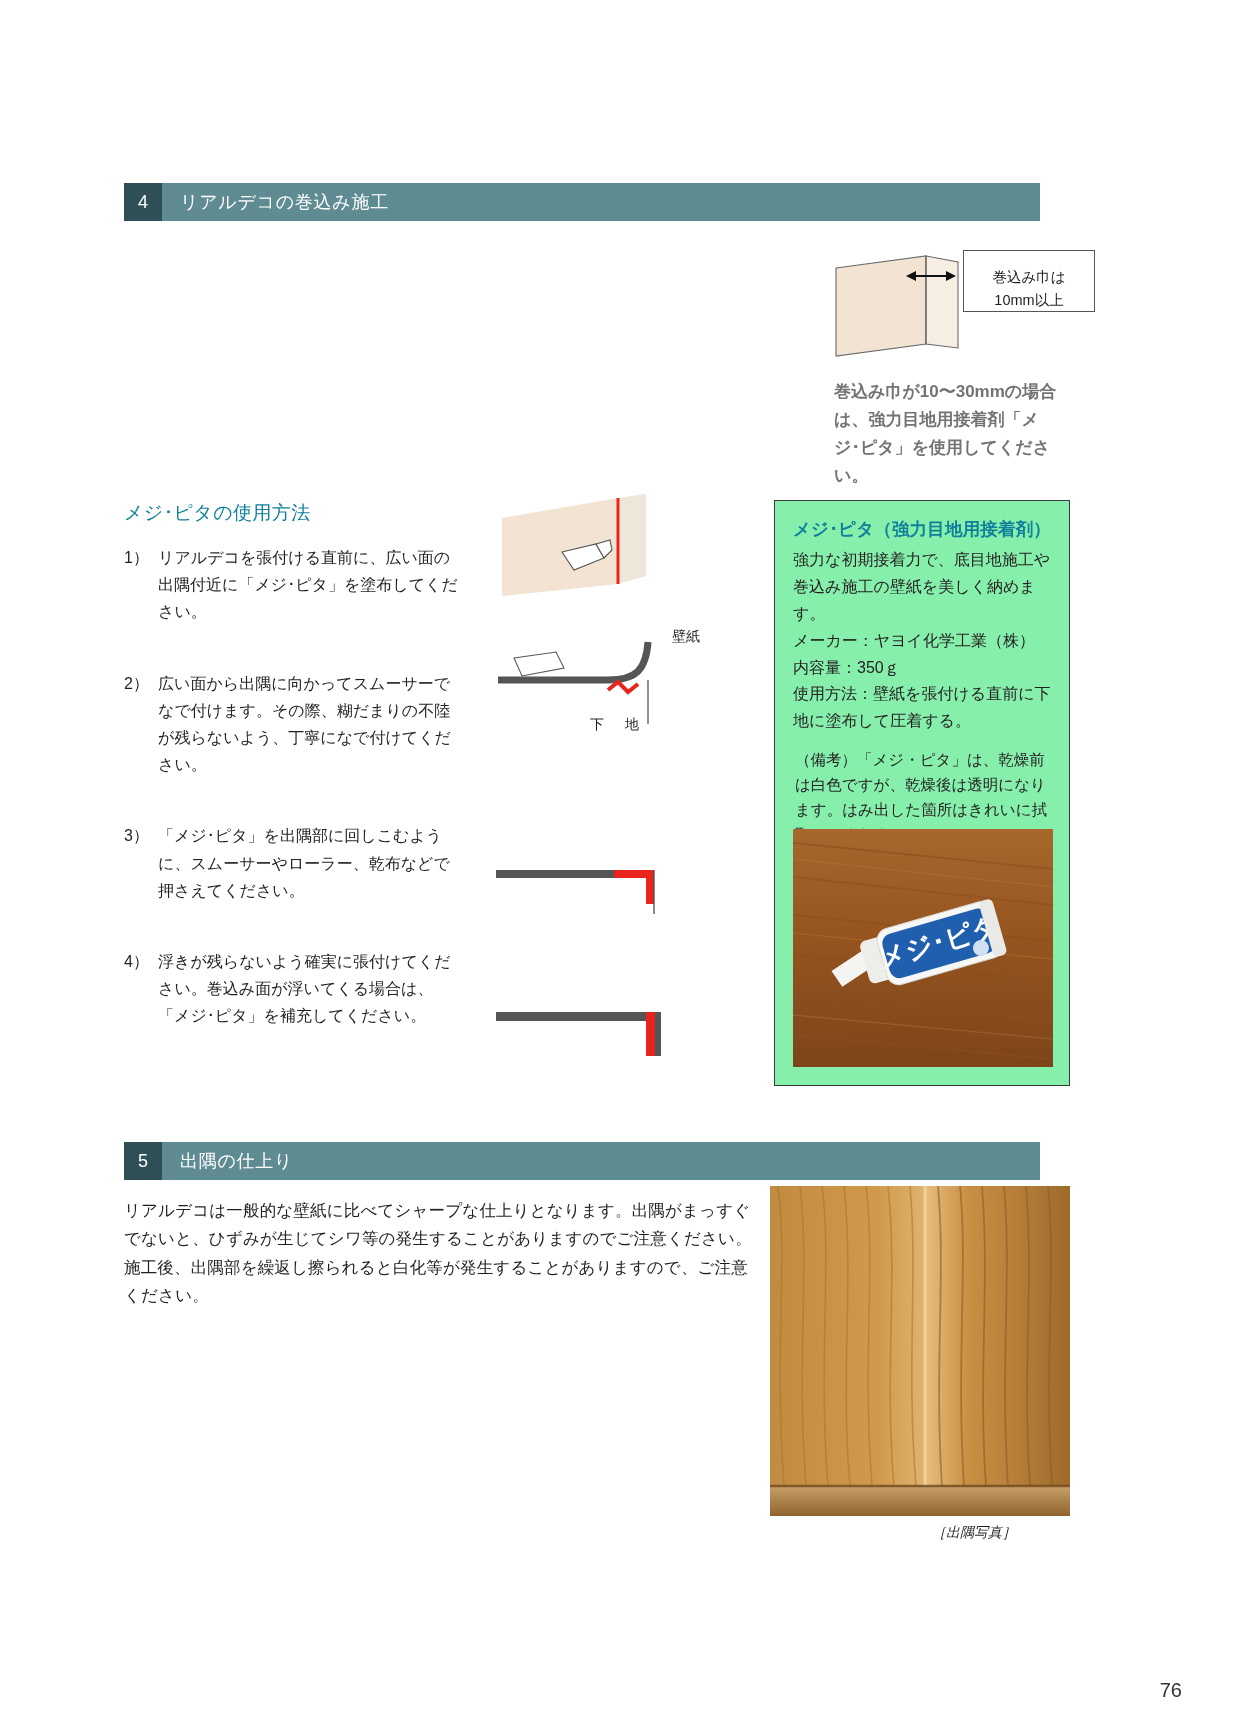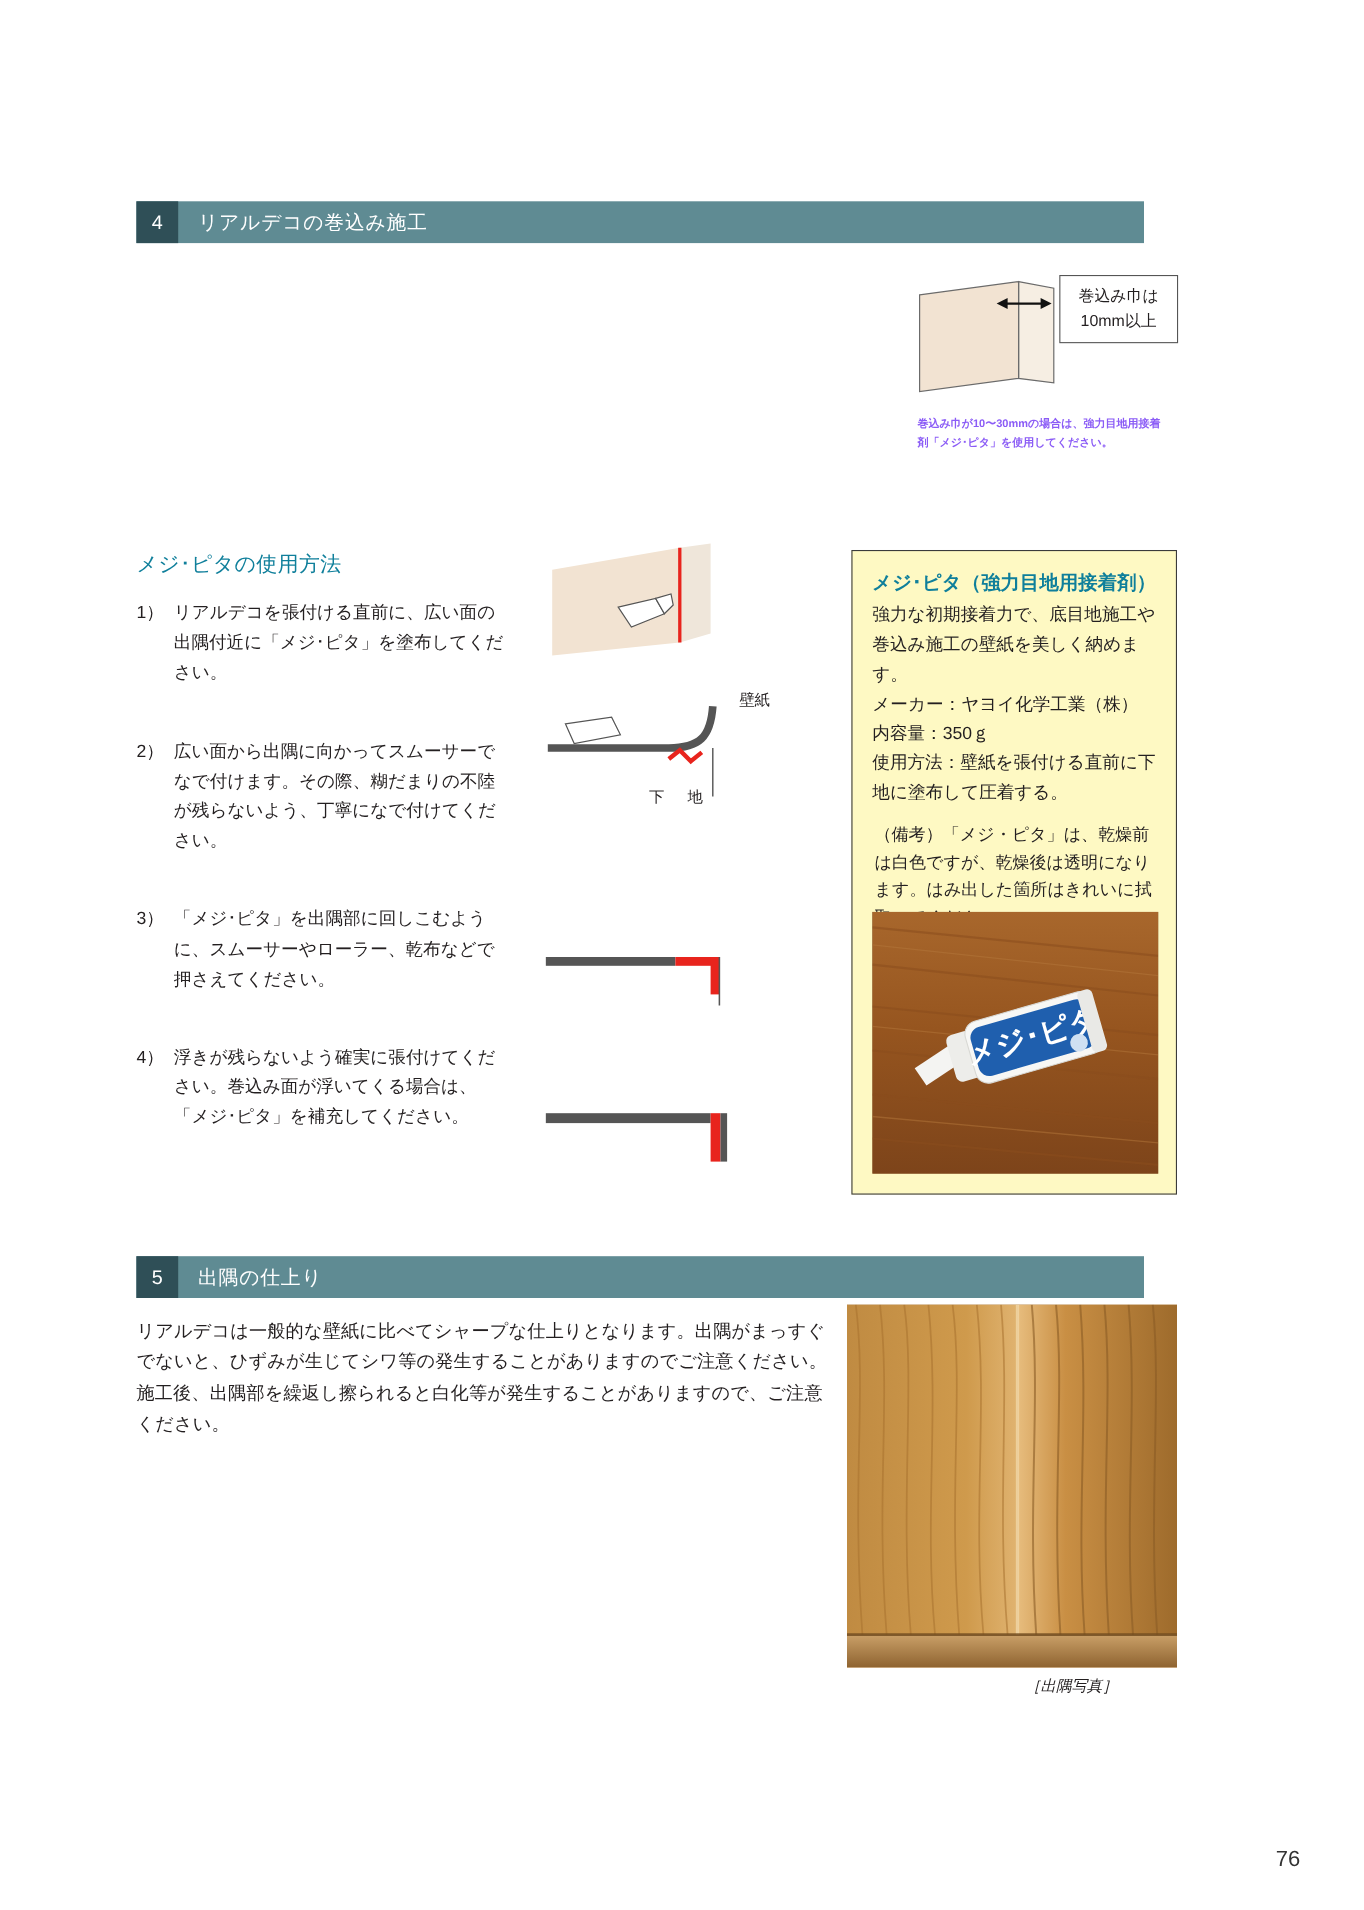--- a/index.html
+++ b/index.html
@@ -38,24 +38,24 @@
   
   .body-text{
     position:absolute;
     font-size:16.5px;
     line-height:1.72;
     letter-spacing:.01em;
     color:#231f20;
   }
   .small-note{
     position:absolute;
-    font-size:10px;
+    font-size:17px;
     line-height:1.65;
     font-weight:bold;
-    color:#8b5cf6;
+    color:#737373;
   }
 
   
   .teal-head{
     position:absolute;
     color:#0f7f9b;
     font-size:19px;
     font-weight:normal;
     letter-spacing:.02em;
   }
@@ -71,21 +71,21 @@
   .step-no{
     width:34px;flex:0 0 auto;
   }
   .step-tx{width:300px;}
 
   
   .infobox{
     position:absolute;
     border:1px solid #3b3b3b;
     box-sizing:border-box;
-    background:#fef9c3;
+    background:#86efac;
   }
   .infobox h3{
     margin:0 0 6px 0;
     color:#0f7f9b;
     font-size:17.5px;
     font-weight:bold;
     letter-spacing:.01em;
   }
   .infobox p{
     margin:0;
@@ -164,21 +164,21 @@
       <line x1="100" y1="8" x2="100" y2="96" stroke="#6b6b6b" stroke-width="1.1"></line>
 
       <g stroke="#111" stroke-width="2.2" fill="none">
         <line x1="84" y1="28" x2="126" y2="28"></line>
       </g>
       <polygon points="80,28 90,23 90,33" fill="#111"></polygon>
       <polygon points="130,28 120,23 120,33" fill="#111"></polygon>
     </svg>
   </div>
 
-  <div class="note-box" style="left:963px;top:250px;width:108px;height:62px;">
+  <div class="note-box" style="left:963px;top:250px;width:132px;height:62px;align-items:flex-end;">
     <div>
       <div>巻込み巾は</div>
       <div>10mm以上</div>
     </div>
   </div>
 
   <div class="small-note" style="left:834px;top:378px;width:230px;">巻込み巾が10〜30mmの場合は、強力目地用接着剤「メジ･ピタ」を使用してください。</div>
 
   <div class="teal-head" style="left:124px;top:500px;">メジ･ピタの使用方法</div>
 

